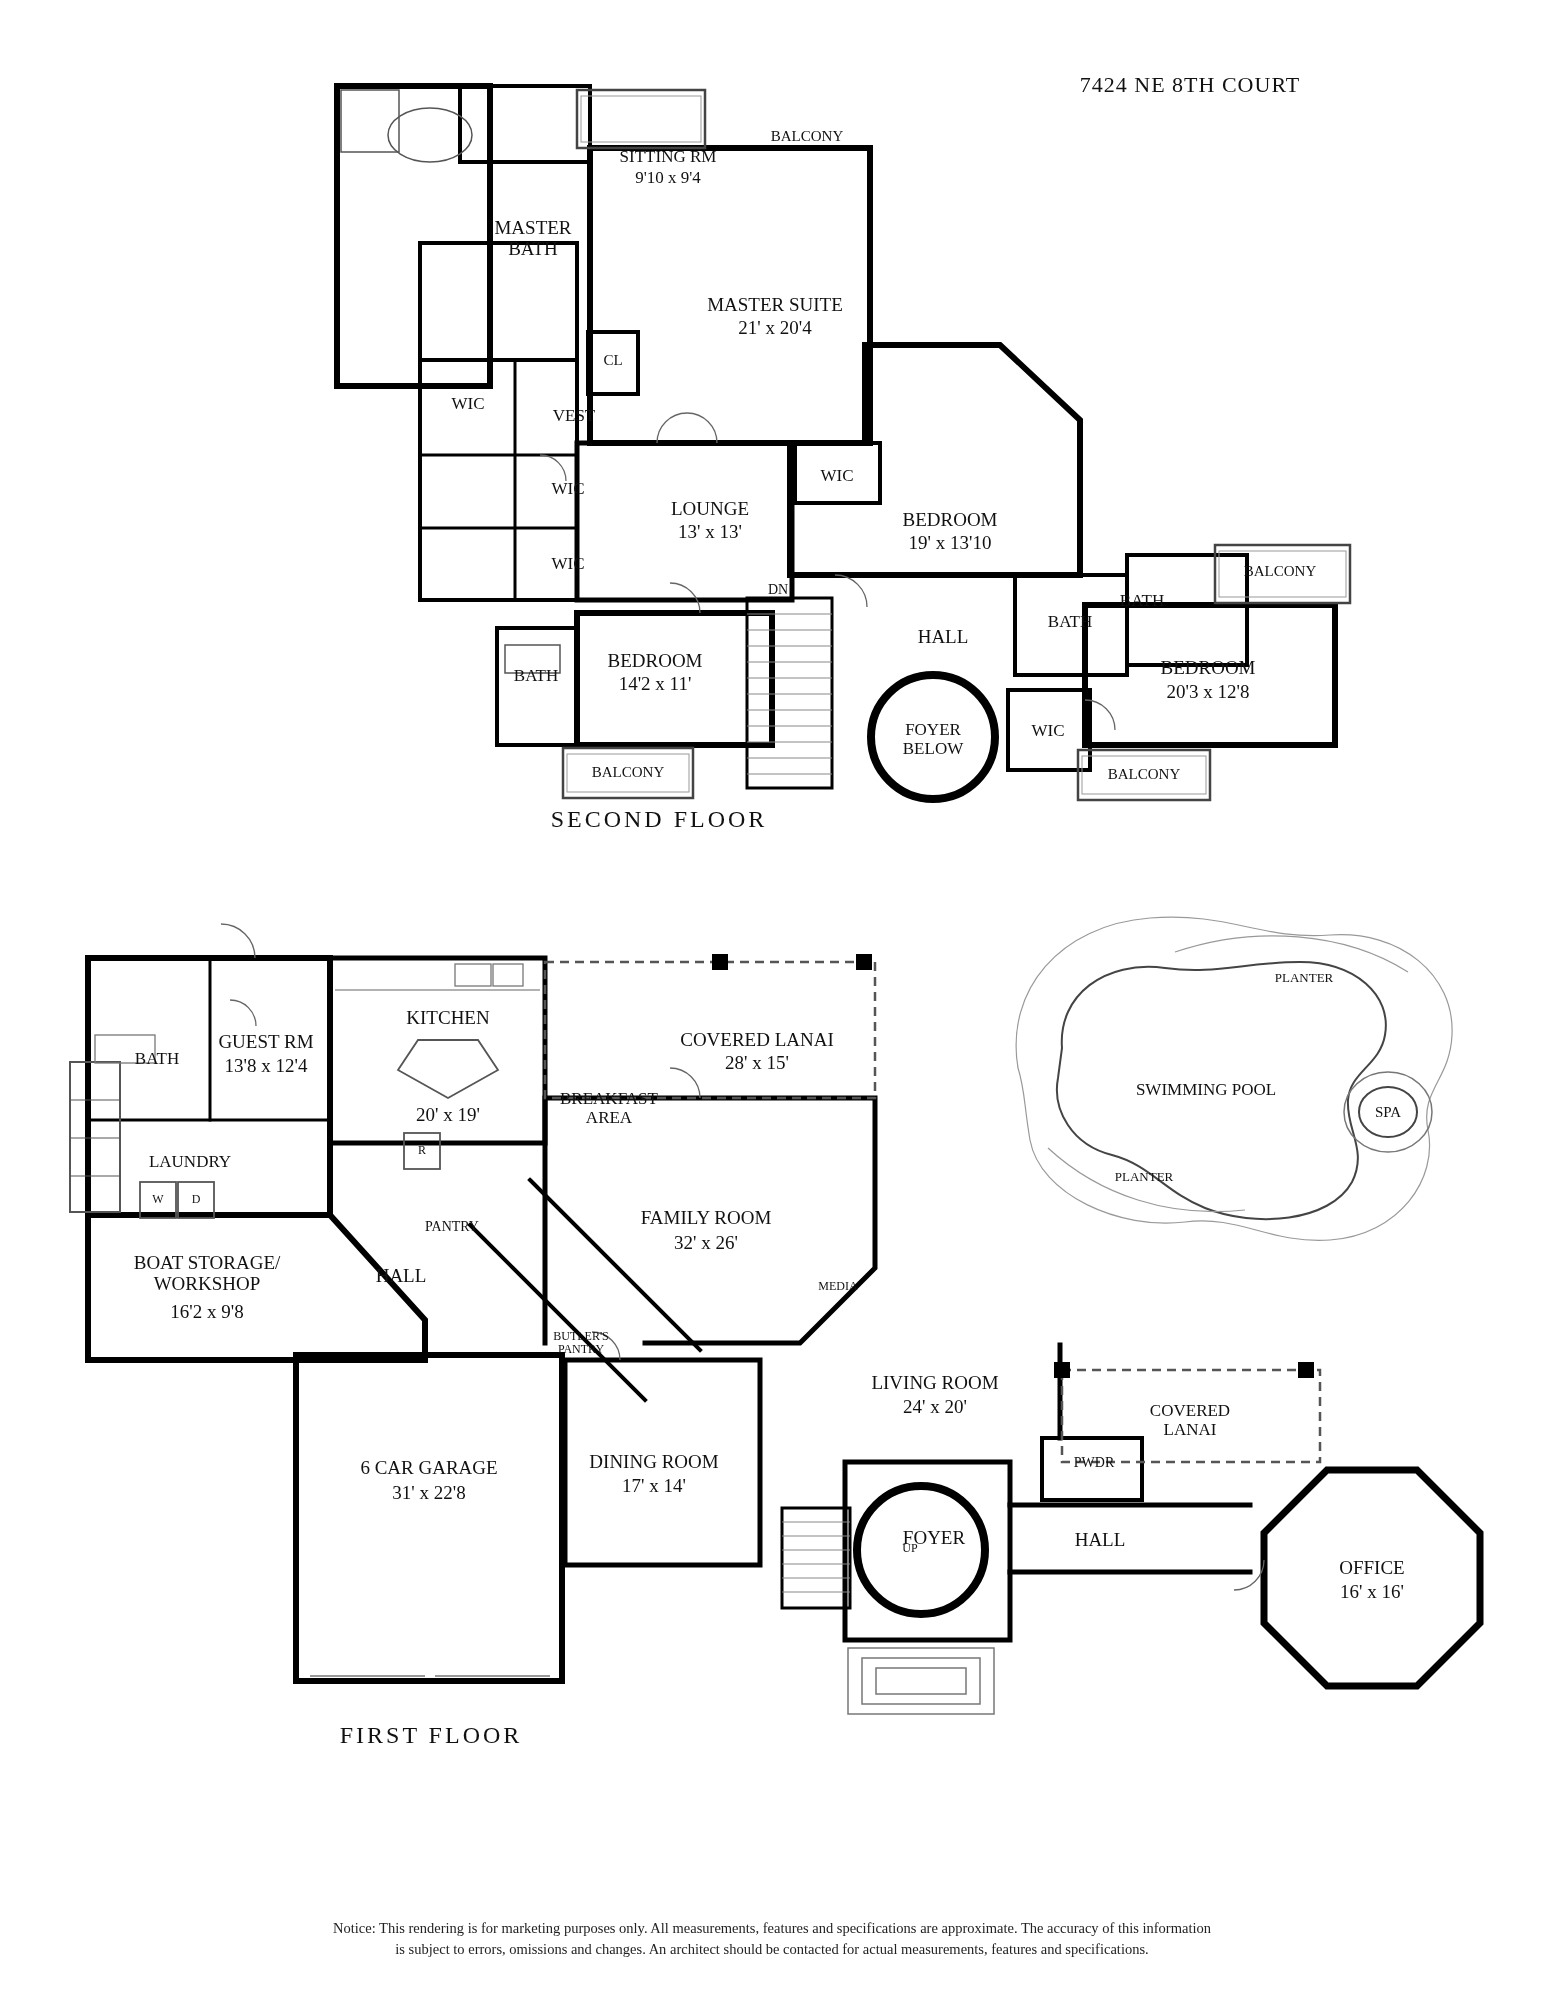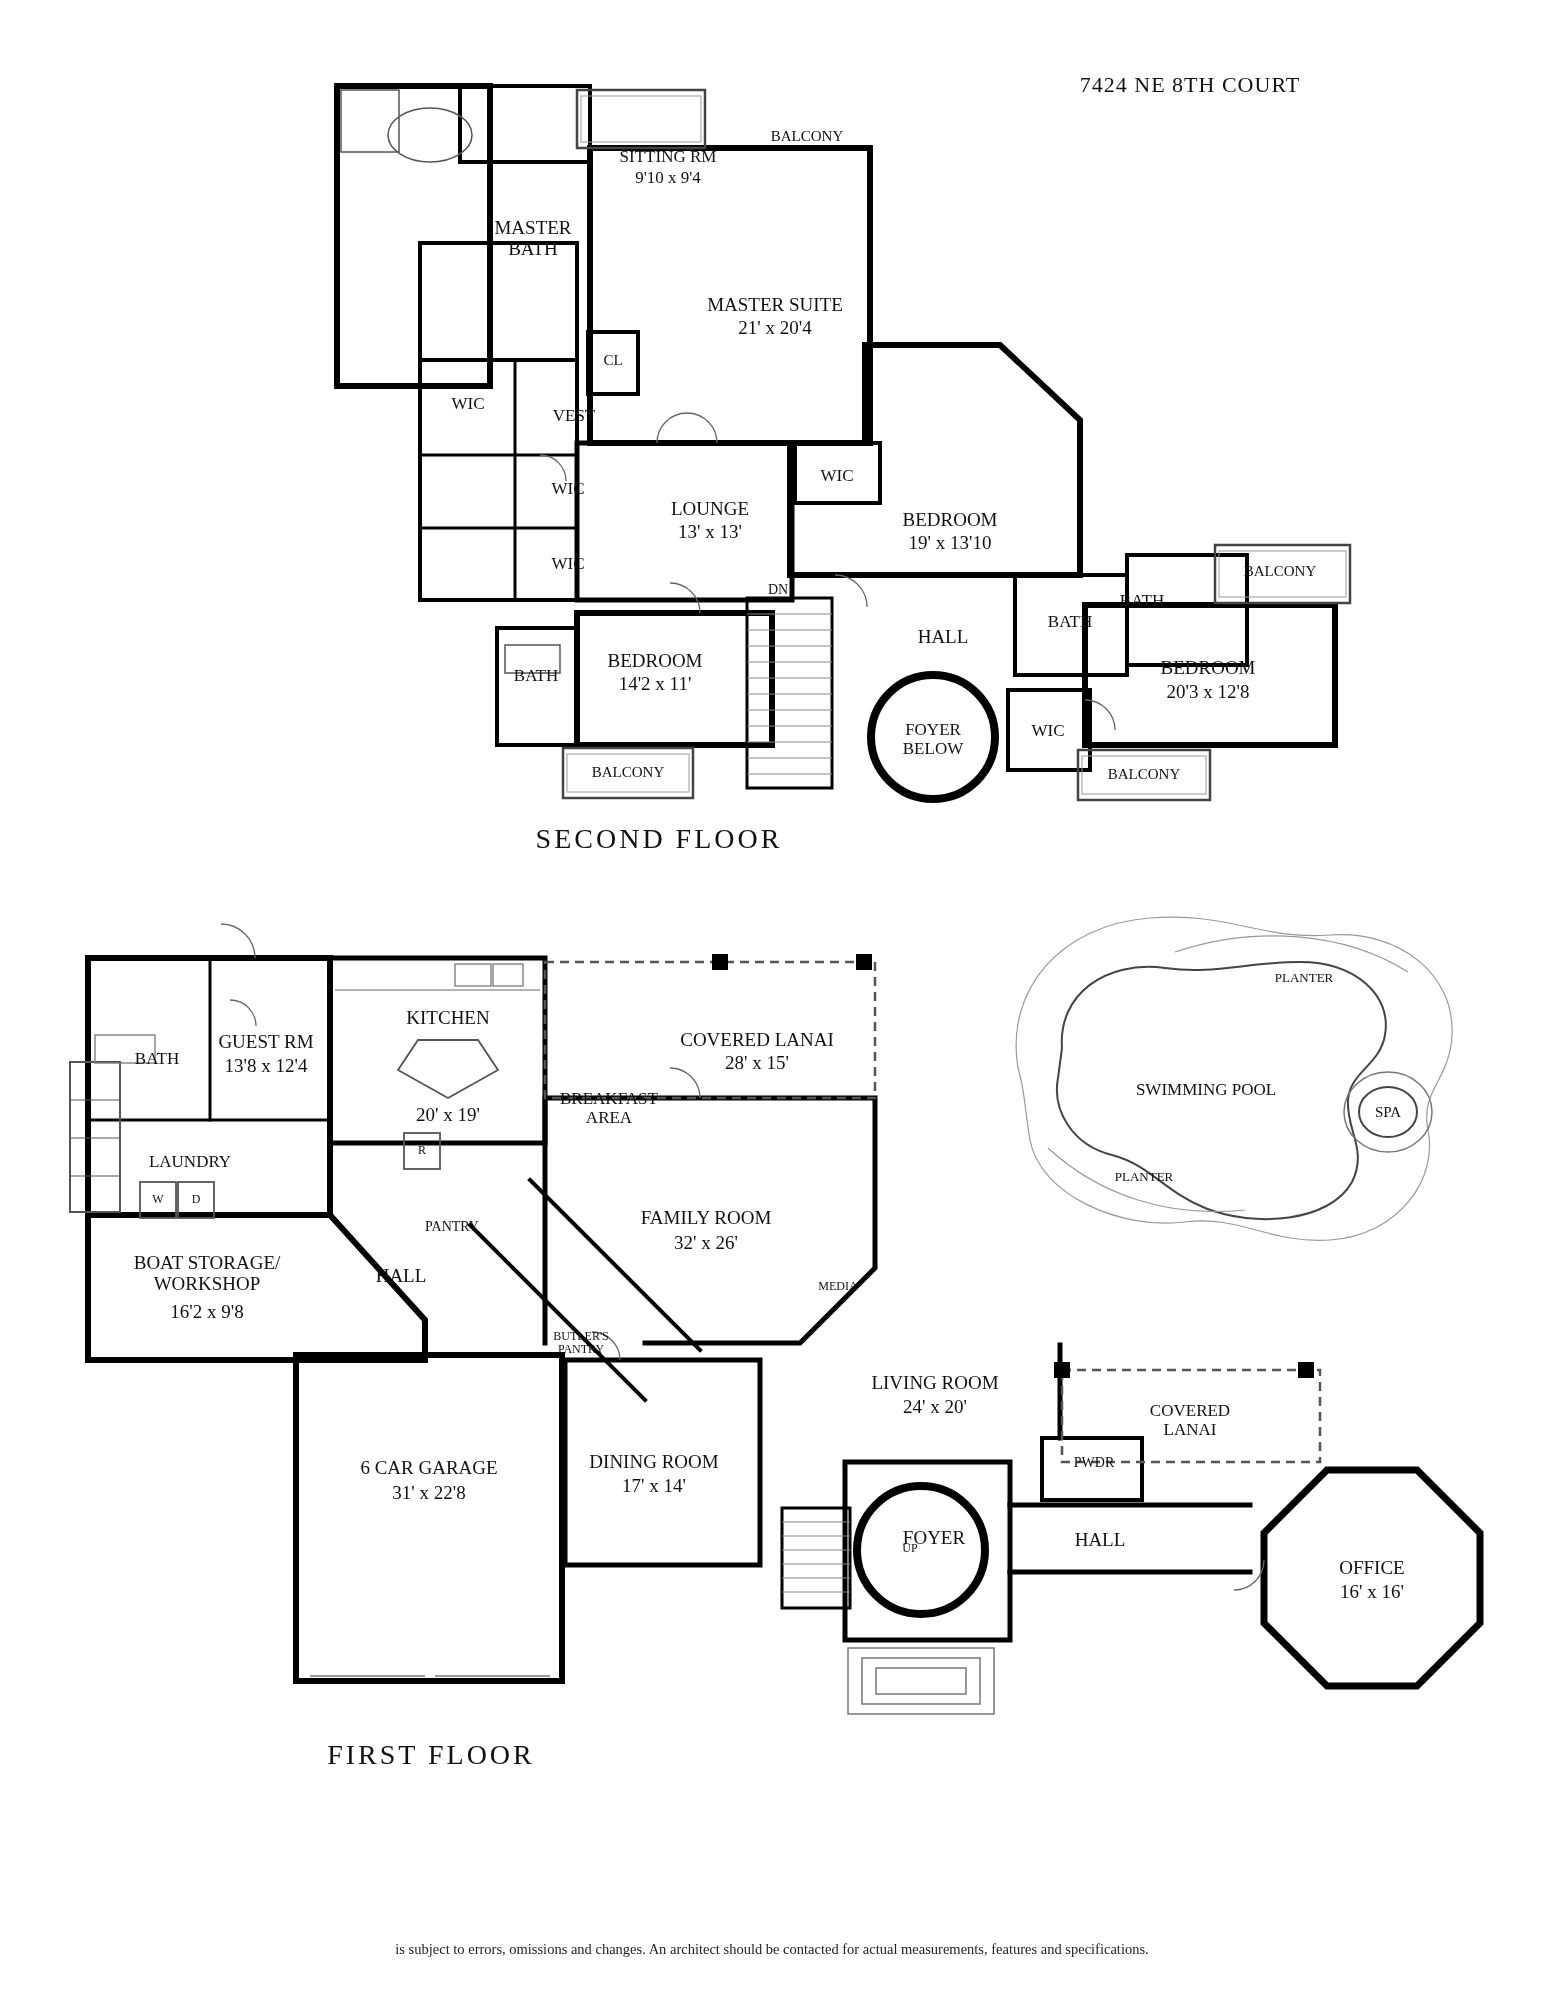--- a/index.html
+++ b/index.html
@@ -8,21 +8,21 @@
   .plan svg{position:absolute;left:0;top:0;}
   .lbl{position:absolute;transform:translate(-50%,-50%);color:#111;
        text-align:center;line-height:1.12;white-space:nowrap;}
   .wrap{white-space:normal;}
   .f12{font-size:12px;}
   .f13{font-size:13px;}
   .f14{font-size:14px;}
   .f15{font-size:15px;}
   .f17{font-size:17px;}
   .f19{font-size:19px;}
-  .cap{font-size:28px;letter-spacing:3px;margin-top:20px;}
+  .cap{font-size:24px;letter-spacing:3px;}
   .ttl{font-size:22px;letter-spacing:1px;}
   .disc{font-size:14.5px;color:#222;}
 </style>
 </head>
 <body>
 
 <div class="plan">
 
   <svg width="1545" height="2000" viewBox="0 0 1545 2000">
 
@@ -234,15 +234,16 @@
   <div class="lbl f19" style="left:934px;top:1538px">FOYER</div>
   <div class="lbl f19" style="left:1100px;top:1540px">HALL</div>
   <div class="lbl f19" style="left:1372px;top:1568px">OFFICE</div>
   <div class="lbl f19" style="left:1372px;top:1592px">16' x 16'</div>
   <div class="lbl f17" style="left:1206px;top:1090px">SWIMMING POOL</div>
   <div class="lbl f15" style="left:1388px;top:1112px">SPA</div>
   <div class="lbl f13" style="left:1304px;top:978px">PLANTER</div>
   <div class="lbl f13" style="left:1144px;top:1177px">PLANTER</div>
   <div class="lbl cap" style="left:431px;top:1735px">FIRST FLOOR</div>
 
+  <div class="lbl disc" style="left:772px;top:1928px">Notice: This rendering is for marketing purposes only. All measurements, features and specifications are approximate. The accuracy of this information</div>
   <div class="lbl disc" style="left:772px;top:1949px">is subject to errors, omissions and changes. An architect should be contacted for actual measurements, features and specifications.</div>
 
 </div>
 
 </body></html>

